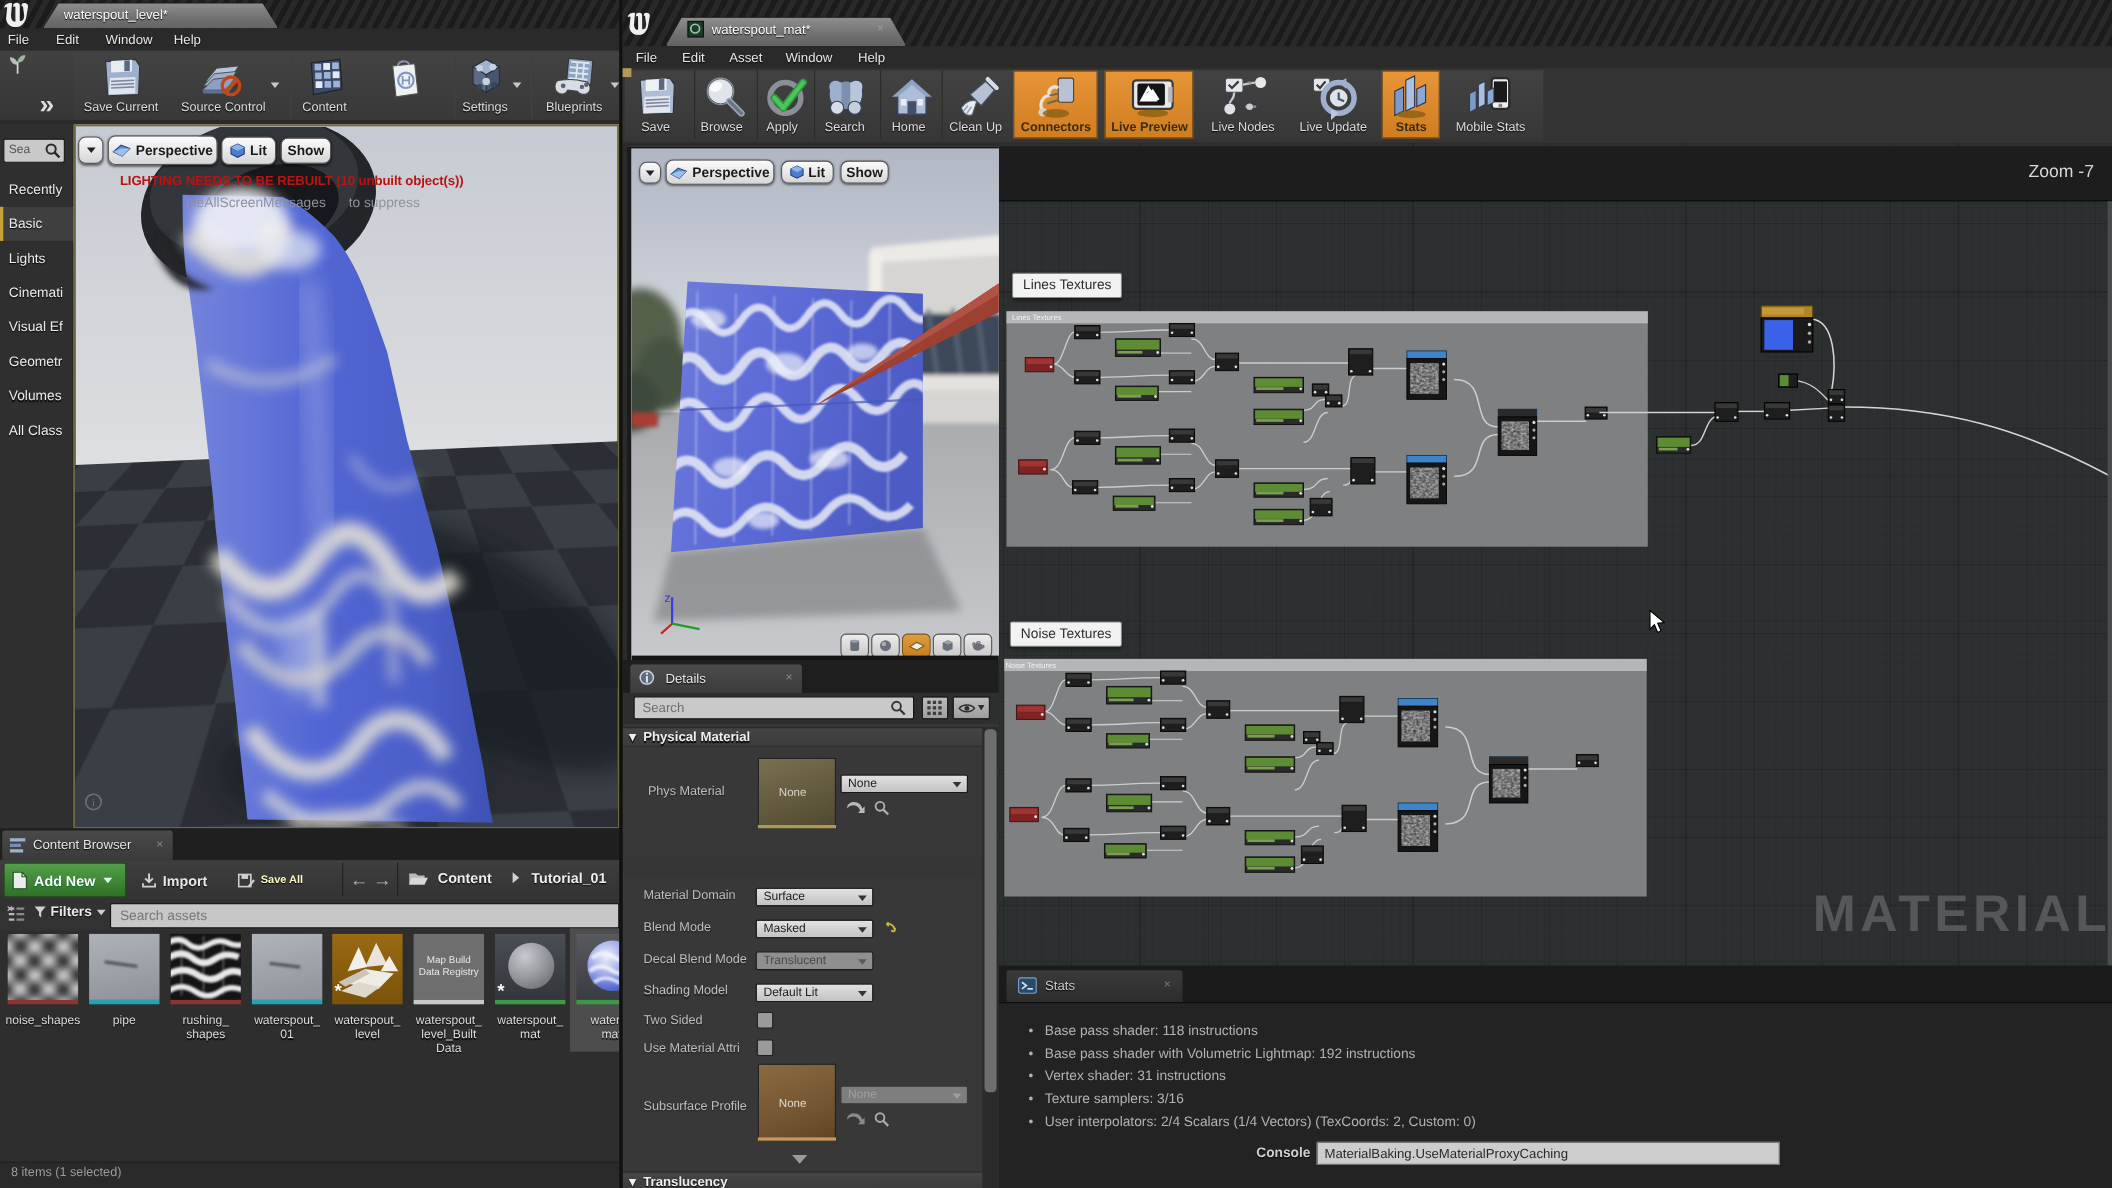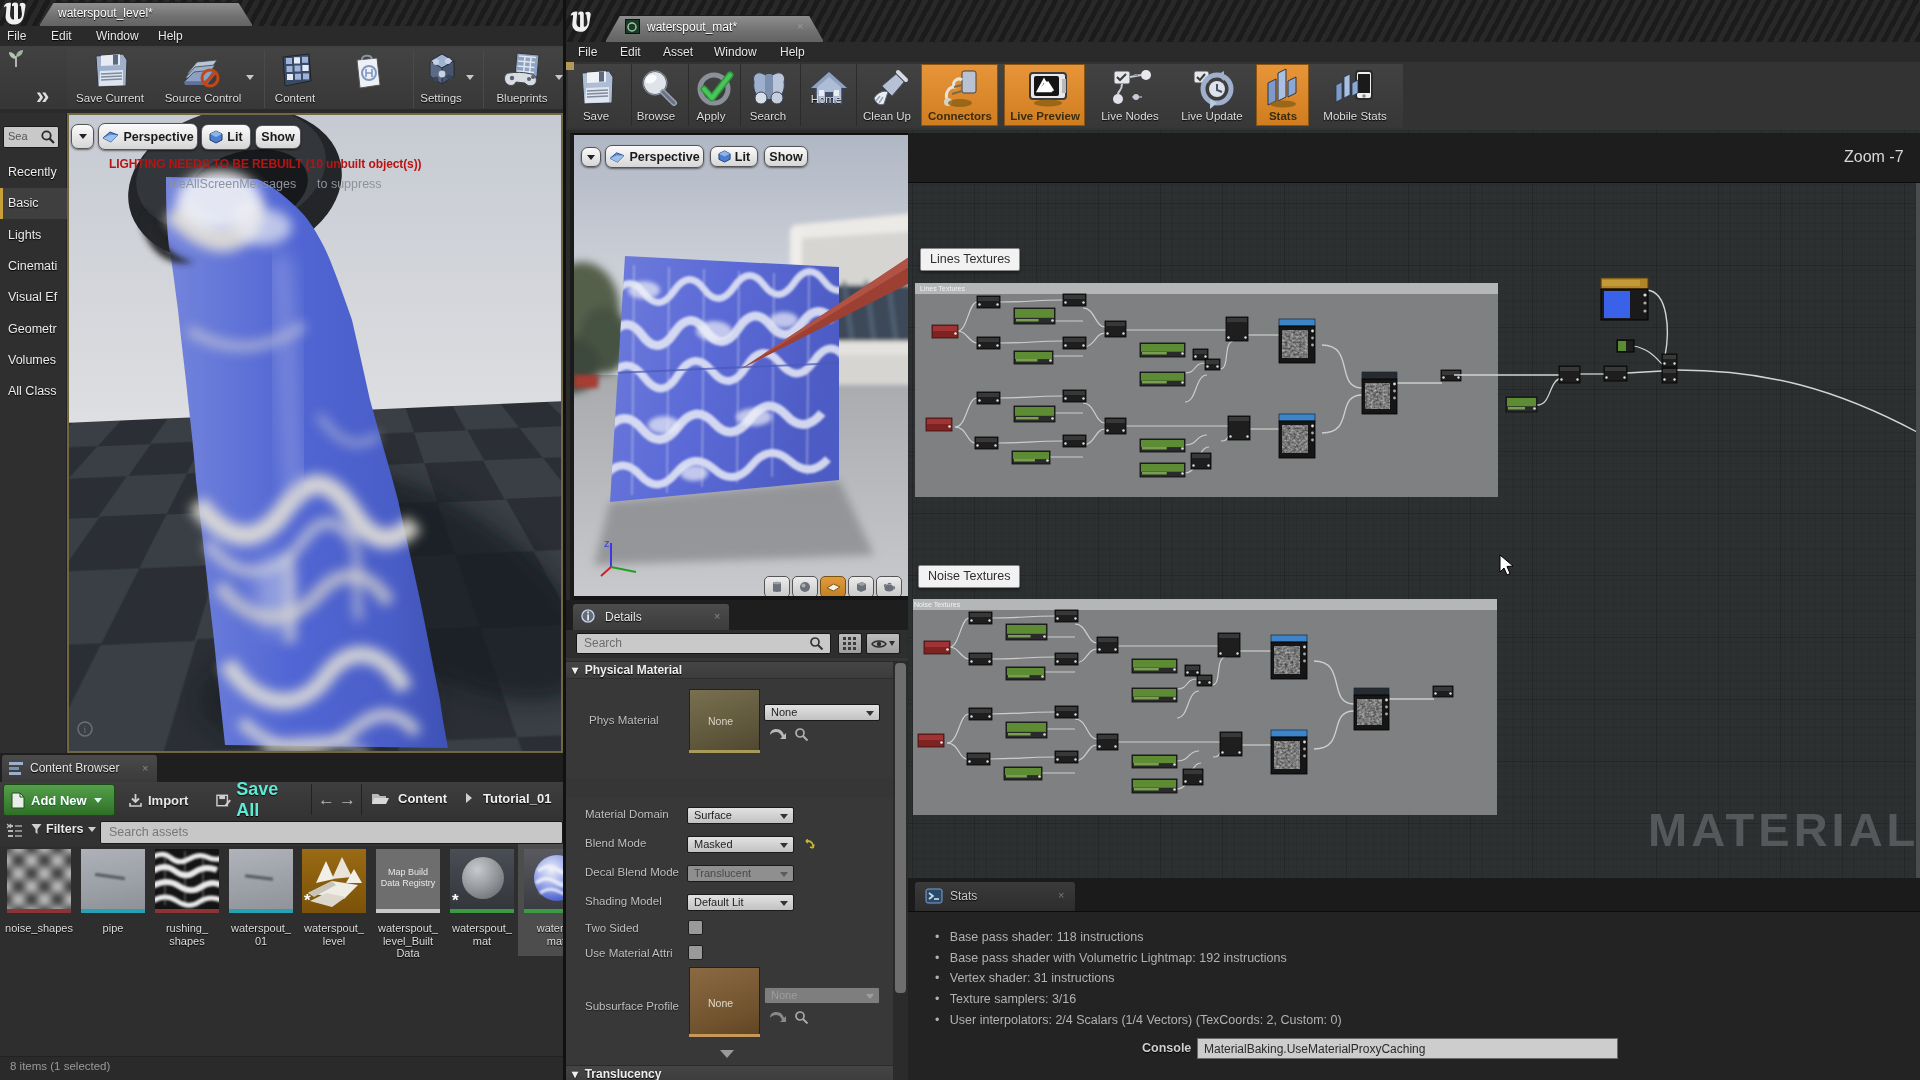--- a/index.html
+++ b/index.html
@@ -269,21 +269,21 @@
           <path d="M2 10 L2 13 L13 13 L13 10" stroke="#cfcfcf" stroke-width="1.6" fill="none"></path>
         </svg>
       <b style="font-size:13px;color:#e8e8e8;text-shadow:0 1px 1px #000;">Import</b>
     </div>
     <div class="abs" style="left:216px;top:36px;width:86px;height:22px;display:flex;align-items:center;gap:5px;">
       <svg width="16" height="15" viewBox="0 0 16 15">
           <rect x="1" y="2" width="11" height="11" fill="none" stroke="#cfcfcf" stroke-width="1.5"></rect>
           <rect x="3.5" y="2" width="6" height="4" fill="#cfcfcf"></rect>
           <path d="M10 13 L15 7" stroke="#cfcfcf" stroke-width="2"></path>
         </svg>
-      <b style="font-size:18px;color:#5eead4;text-shadow:0 1px 1px #000;">Save All</b>
+      <b style="font-size:10px;color:#fef9c3;text-shadow:0 1px 1px #000;">Save All</b>
     </div>
     <div class="abs" style="left:311px;top:31px;width:1px;height:31px;background:#222;"></div>
     <div class="abs" style="left:318px;top:37px;font-size:17px;color:#b8b8b8;font-weight:bold;">←</div>
     <div class="abs" style="left:339px;top:37px;font-size:17px;color:#b8b8b8;font-weight:bold;">→</div>
     <div class="abs" style="left:361px;top:31px;width:1px;height:31px;background:#222;"></div>
     <div class="abs" style="left:371px;top:38px;width:19px;height:15px;"><svg width="19" height="15" viewBox="0 0 19 15">
           <path d="M1 3 L7 3 L9 5 L15 5 L15 13 L1 13 Z" fill="#b9b9b9"></path>
           <path d="M3 7 L18 7 L15 13 L1 13 Z" fill="#d8d8d8"></path>
         </svg></div>
     <div class="abs" style="left:398px;top:38px;font-size:13px;font-weight:bold;color:#efefef;text-shadow:0 1px 1px #000;">Content</div>
@@ -445,21 +445,21 @@
       </svg></div>
     <div class="abs rtblabel" style="left:740px;top:110px;width:56px;">Search</div>
   <div class="abs" style="left:800px;top:64px;width:1px;height:62px;background:#2b2b2b;"></div>
   <div class="abs rtbi" style="left:809px;top:68px;"><svg width="40" height="40" viewBox="0 0 40 40">
         <path d="M20 4 L38 20 L33 20 L33 36 L7 36 L7 20 L2 20 Z" fill="#aebdd6" stroke="#3a4456" stroke-width="1.5"></path>
         <path d="M20 4 L38 20 L33 20 L20 9 L7 20 L2 20 Z" fill="#8fa2c2"></path>
         <rect x="16" y="24" width="8" height="12" fill="#44506a"></rect>
         <rect x="10" y="22" width="5" height="6" fill="#e8edf5"></rect>
         <rect x="25" y="22" width="5" height="6" fill="#e8edf5"></rect>
       </svg></div>
-    <div class="abs rtblabel" style="left:800px;top:93px;width:52px;">Home</div>
+    <div class="abs rtblabel" style="left:800px;top:110px;width:52px;">Home</div>
   <div class="abs" style="left:856px;top:64px;width:1px;height:62px;background:#2b2b2b;"></div>
   <div class="abs rtbi" style="left:868px;top:68px;"><svg width="42" height="40" viewBox="0 0 42 40">
         <path d="M30 4 L38 12" stroke="#d8dce2" stroke-width="4" stroke-linecap="round"></path>
         <path d="M14 18 L28 6 L36 14 L24 28 Z" fill="#b6c2d4" stroke="#4a5468"></path>
         <path d="M6 30 C10 24 16 22 20 24 L16 36 C12 38 8 36 6 30 Z" fill="#e8ecf2" stroke="#5a6478"></path>
         <path d="M8 33 L12 28 M11 35 L15 29" stroke="#9aa4b4" stroke-width="1.5"></path>
       </svg></div>
     <div class="abs rtblabel" style="left:854px;top:110px;width:66px;">Clean Up</div>
   <div class="abs orangebtn" style="left:921px;top:64px;width:77px;"></div>
   <div class="abs rtbi" style="left:940px;top:67px;"><svg width="40" height="42" viewBox="0 0 40 42">

